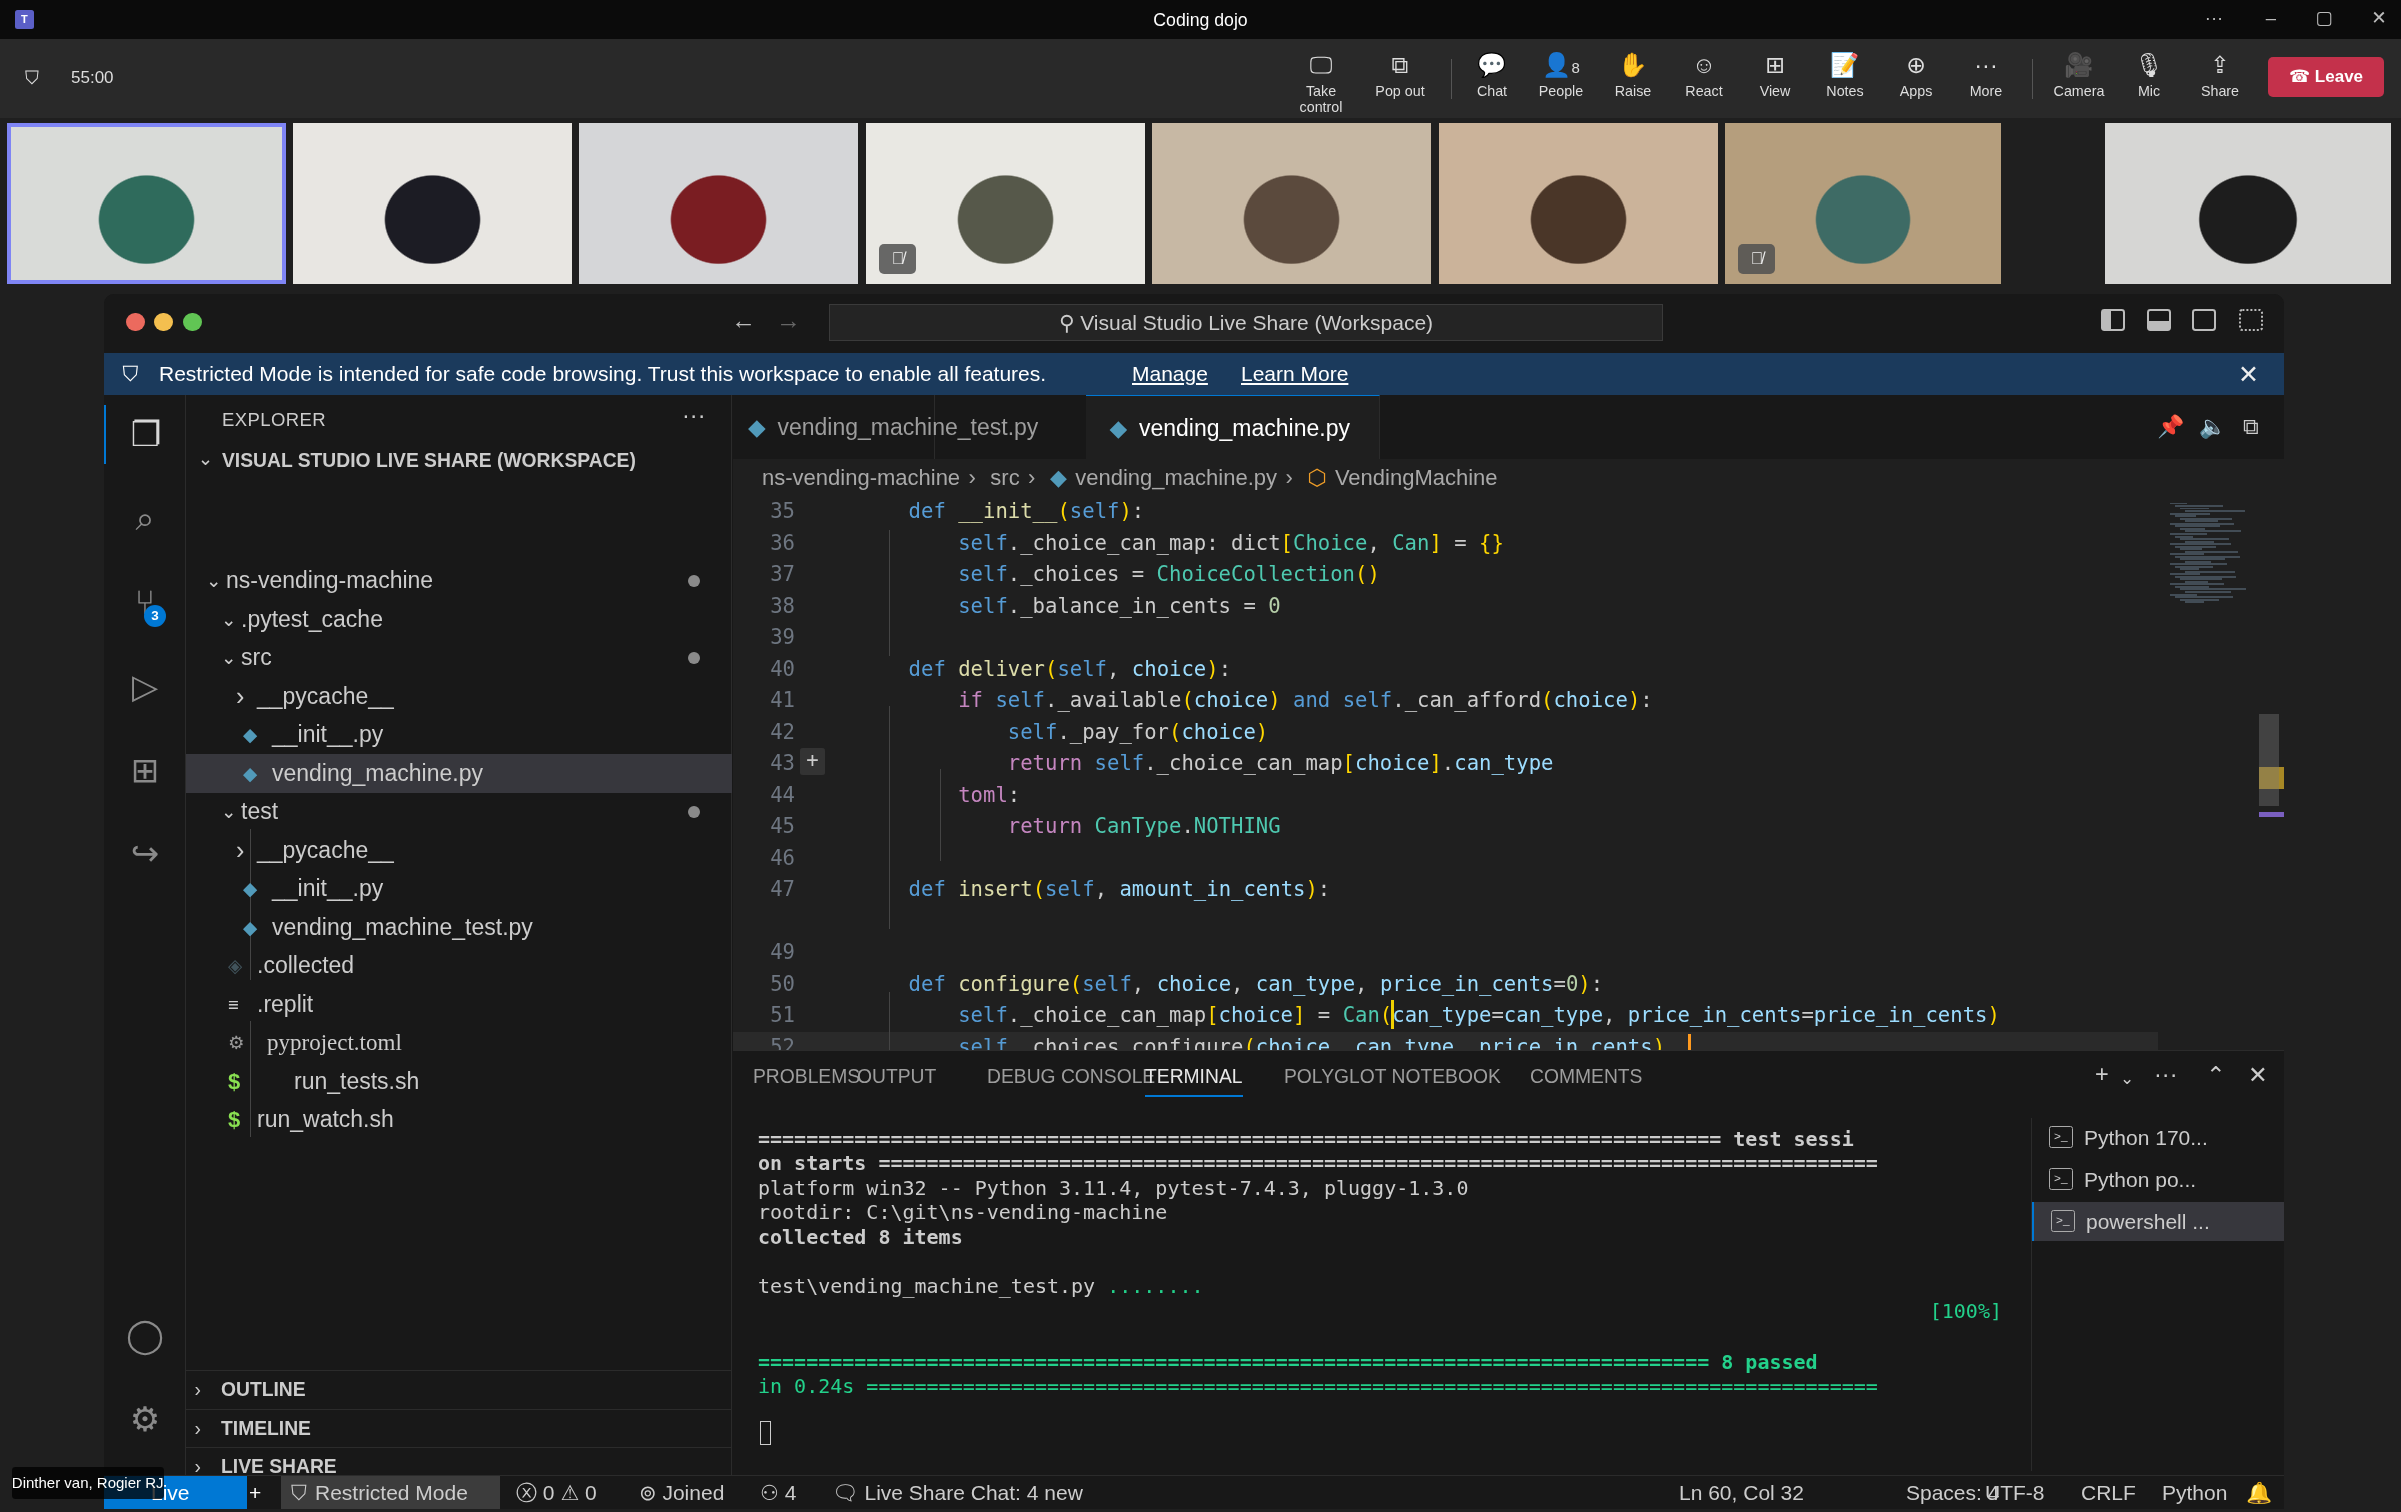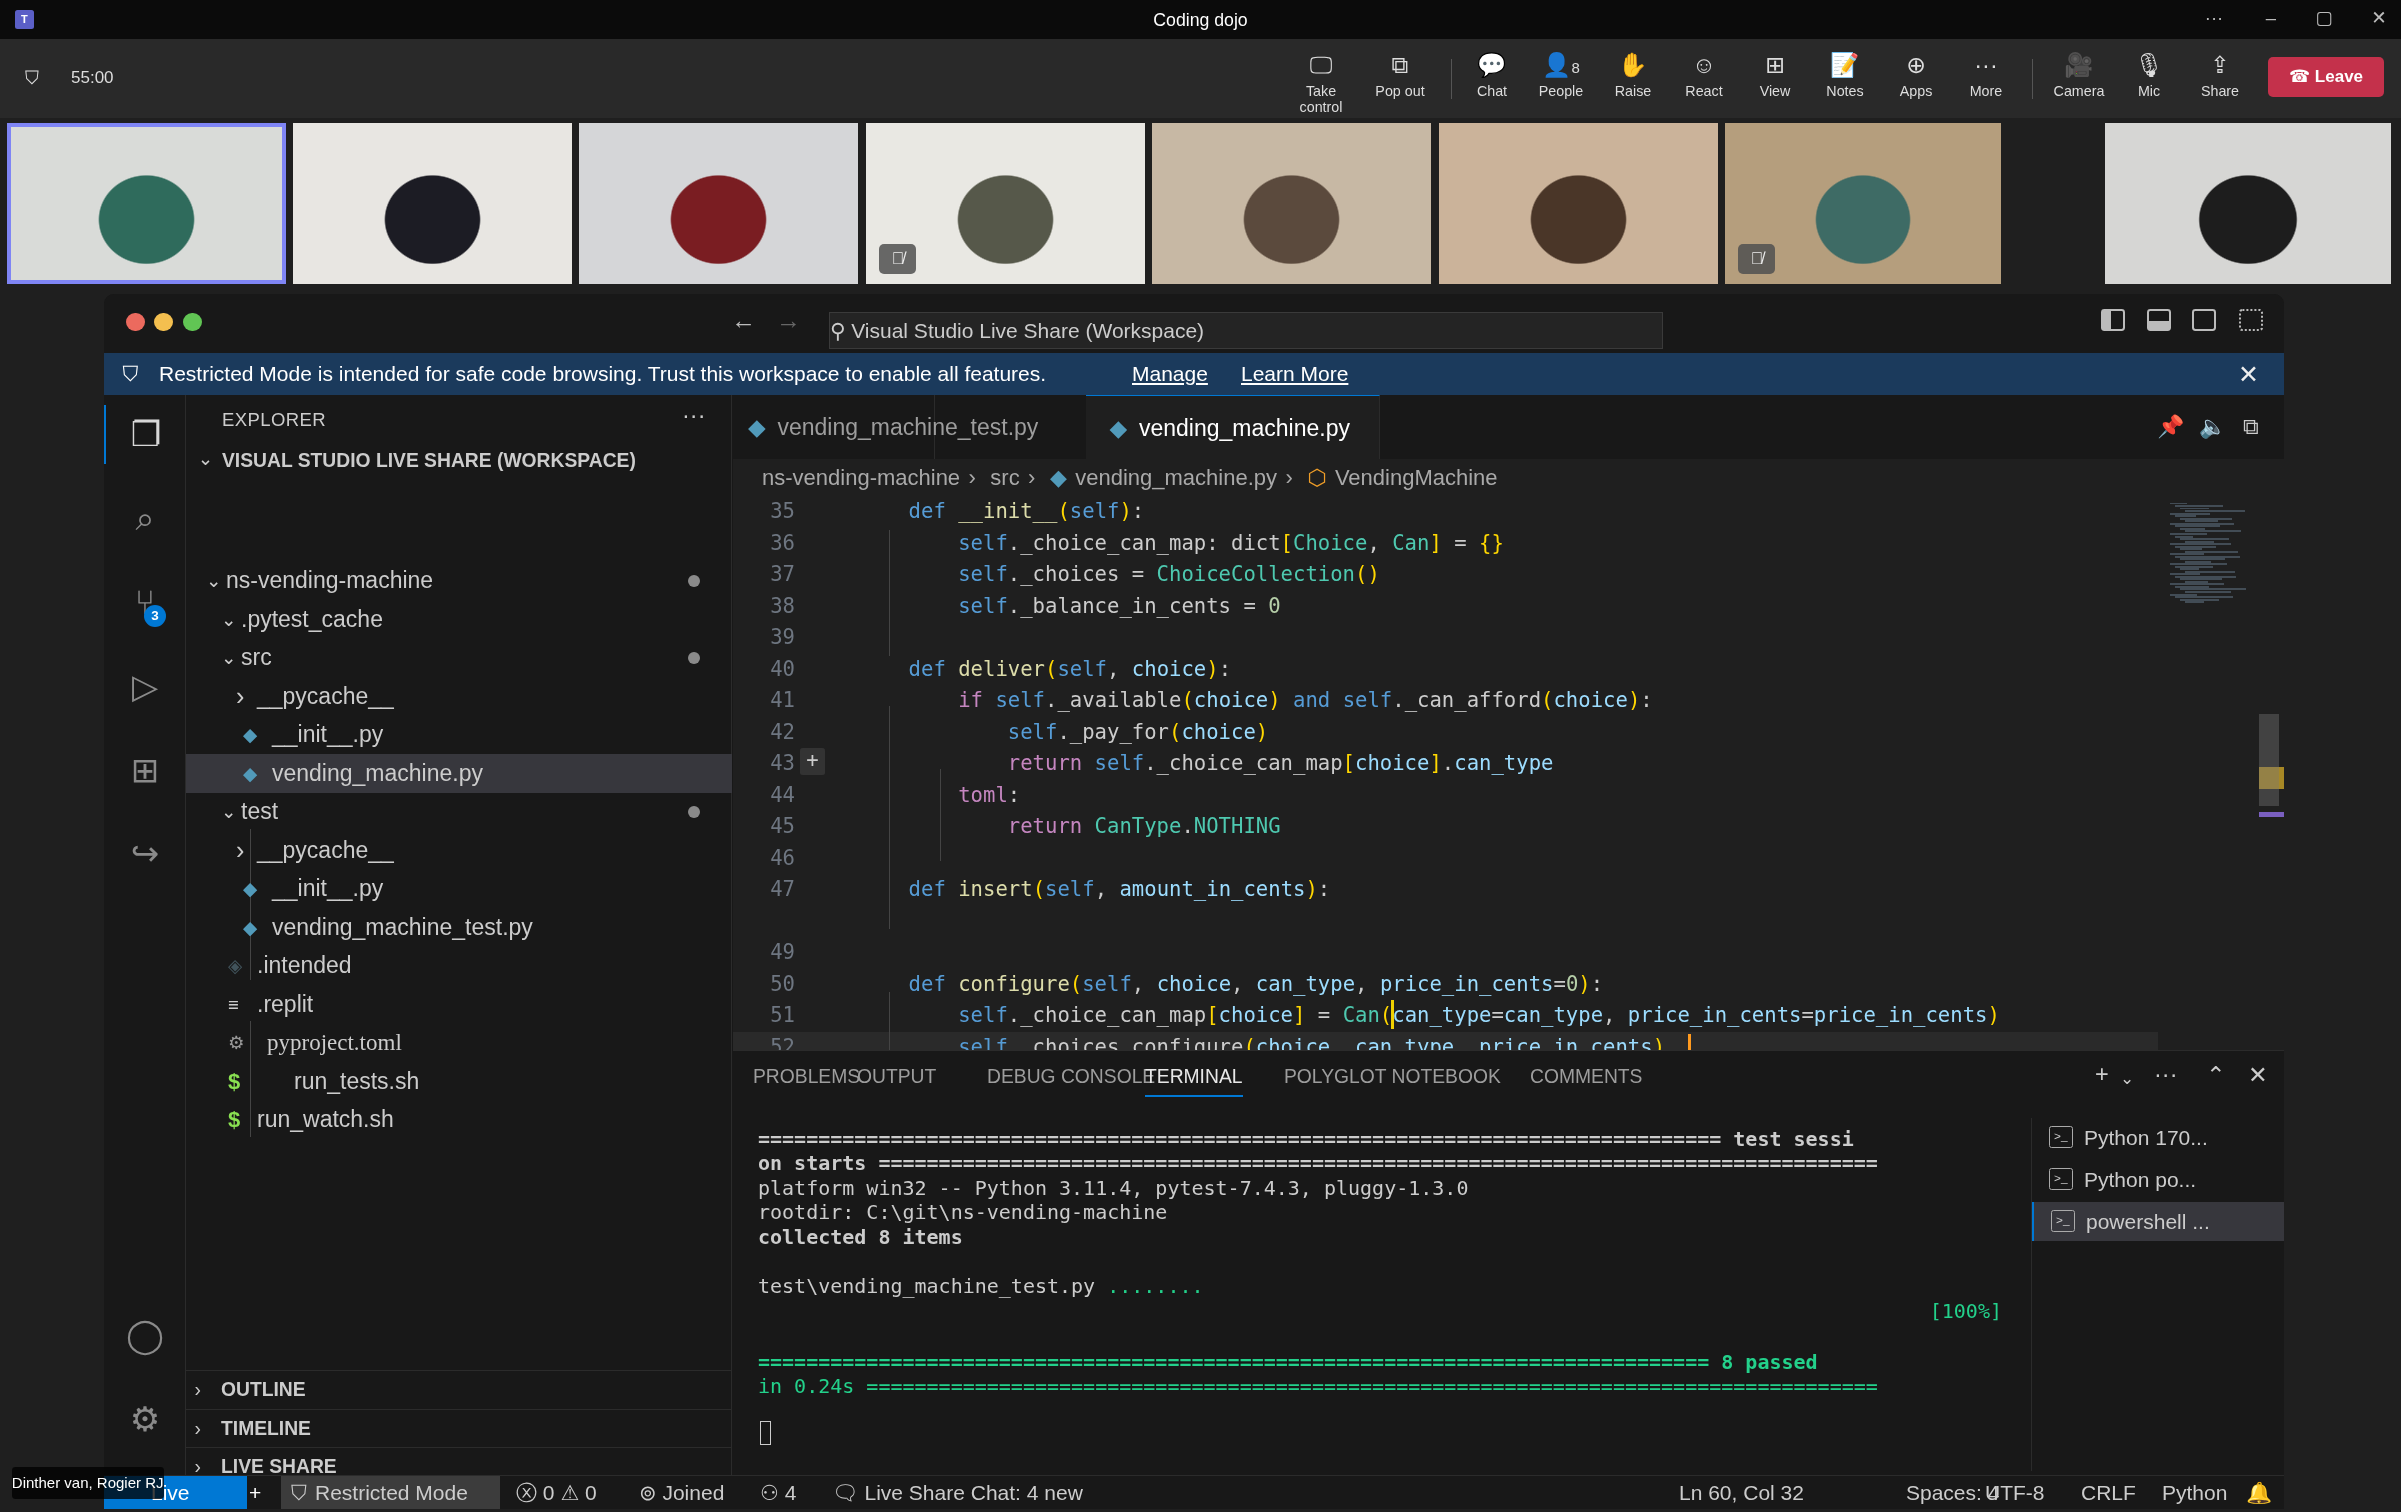--- a/index.html
+++ b/index.html
@@ -26,21 +26,21 @@
   .tile { position:absolute; top:5px; height:161px; overflow:hidden; }
   .tile.active { outline: 4.2px solid #7f85f5; outline-offset:-4.2px; }
   .mute-badge { position:absolute; left:13.4px; bottom:10px; width:37px; height:30px; background:rgba(80,80,80,.85); border-radius:5px; color:#eee; font-size:17px; text-align:center; line-height:30px; }
 
   
   #vscode { position:absolute; left:104px; top:294px; width:2180px; height:1215px; background:#181818; border-radius:10px 10px 0 0; overflow:hidden; }
   #vs-titlebar { position:absolute; left:0; top:0; width:100%; height:55px; background:#181818; }
   .traffic { position:absolute; top:18.5px; width:18.5px; height:18.5px; border-radius:50%; }
   #nav-back { position:absolute; left:627px; top:11.8px; font-size:25px; color:#bbb; }
   #nav-fwd { position:absolute; left:672px; top:11.8px; font-size:25px; color:#666; }
-  #command-center { position:absolute; left:725px; top:18px; width:834px; height:37px; background:#242424; border:0.8px solid #3a3a3a; border-radius:0; color:#ccc; font-size:21px; line-height:35px; }
+  #command-center { position:absolute; left:725px; top:10px; width:834px; height:37px; background:#242424; border:0.8px solid #3a3a3a; border-radius:0; color:#ccc; font-size:21px; text-align:center; line-height:35px; }
   .layout-ic { position:absolute; top:15px; width:23.5px; height:22px; border:2.5px solid #bbb; border-radius:3.4px; }
 
   #banner { position:absolute; left:0; top:59px; width:100%; height:42px; background:#1b3a5c; color:#fff; font-size:21px; line-height:42px; }
   #banner .txt { position:absolute; left:55px; }
   #banner .lnk { position:absolute; text-decoration:underline; color:#fff; }
   #banner-close { position:absolute; right:25px; top:0; font-size:25px; color:#eee; }
 
   
   #activity { position:absolute; left:0; top:101px; width:82px; height:1080px; background:#181818; border-right:0.8px solid #2b2b2b; }
   .act { position:absolute; left:0; width:82px; height:59px; color:#8a8a8a; font-size:34px; text-align:center; line-height:59px; }
@@ -278,21 +278,21 @@
         <div class="tree-row" style="top: 474px;">
           <span class="fic" style="color: rgb(81, 154, 186); left: 57px;">◆</span>
           <span class="name" style="left: 86px;">__init__.py</span>
         </div>
         <div class="tree-row" style="top: 513px;">
           <span class="fic" style="color: rgb(81, 154, 186); left: 57px;">◆</span>
           <span class="name" style="left: 86px;">vending_machine_test.py</span>
         </div>
         <div class="tree-row" style="top: 551px;">
           <span class="fic" style="color: rgb(65, 83, 91); left: 42px;">◈</span>
-          <span class="name" style="left: 71px;">.intended</span>
+          <span class="name" style="left: 71px;">.collected</span>
         </div>
         <div class="tree-row" style="top: 590px;">
           <span class="fic" style="color: rgb(204, 204, 204); left: 42px;">≡</span>
           <span class="name" style="left: 71px;">.replit</span>
         </div>
         <div class="tree-row" style="top: 628px;">
           <span class="fic" style="color: rgb(153, 153, 153); left: 42px;">⚙</span>
           <span class="name" style="left: 81px; font-family: Liberation Serif, serif;">pyproject.toml</span>
         </div>
         <div class="tree-row" style="top: 667px;">

